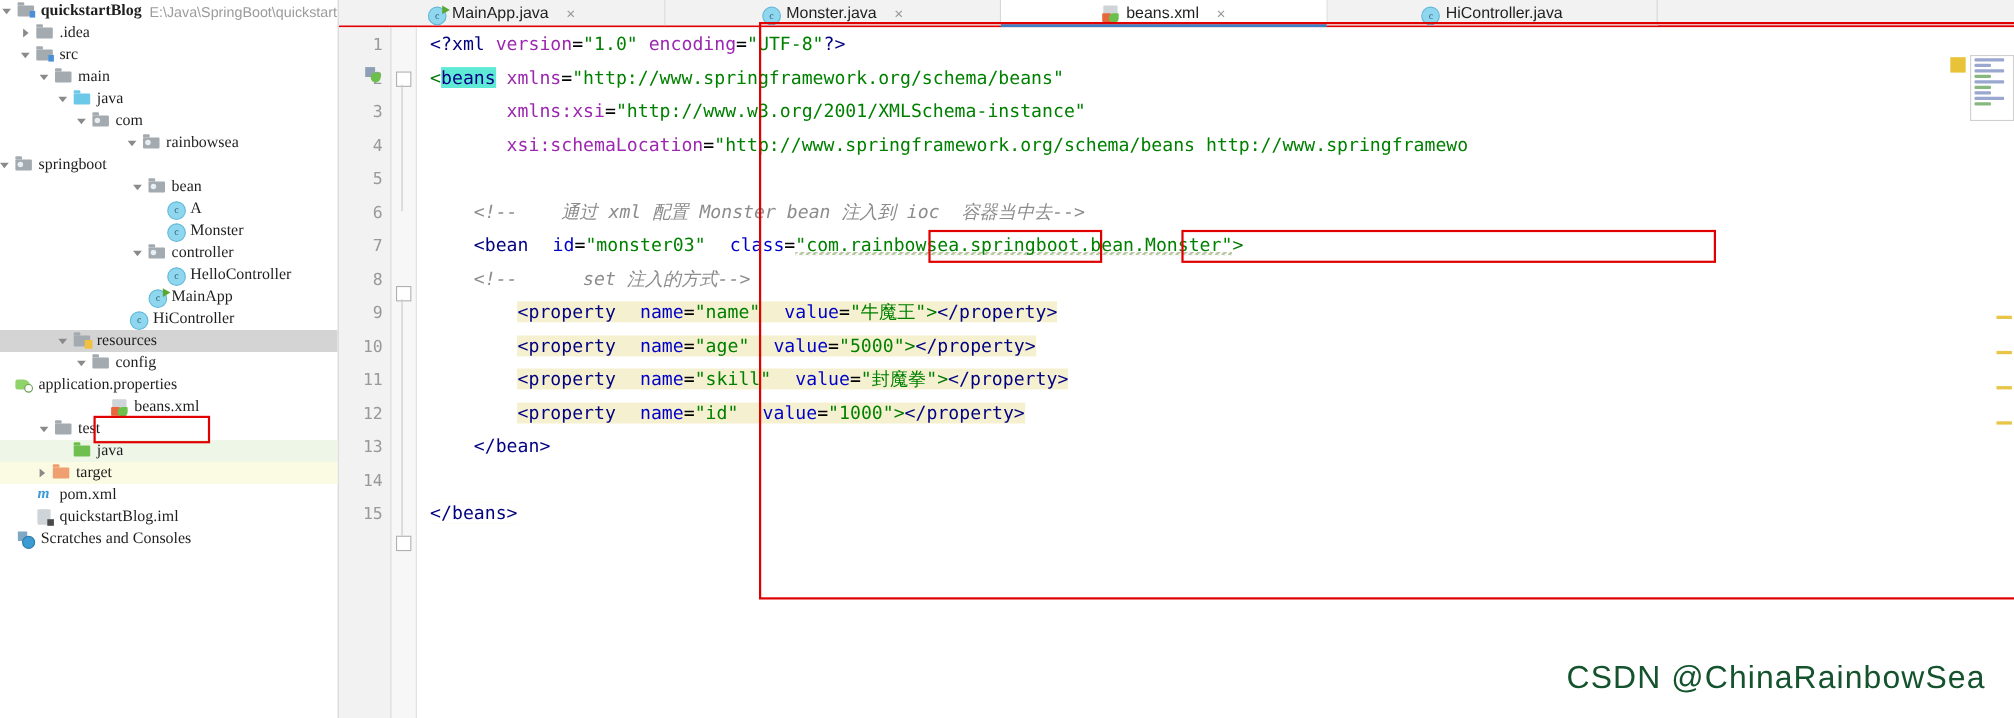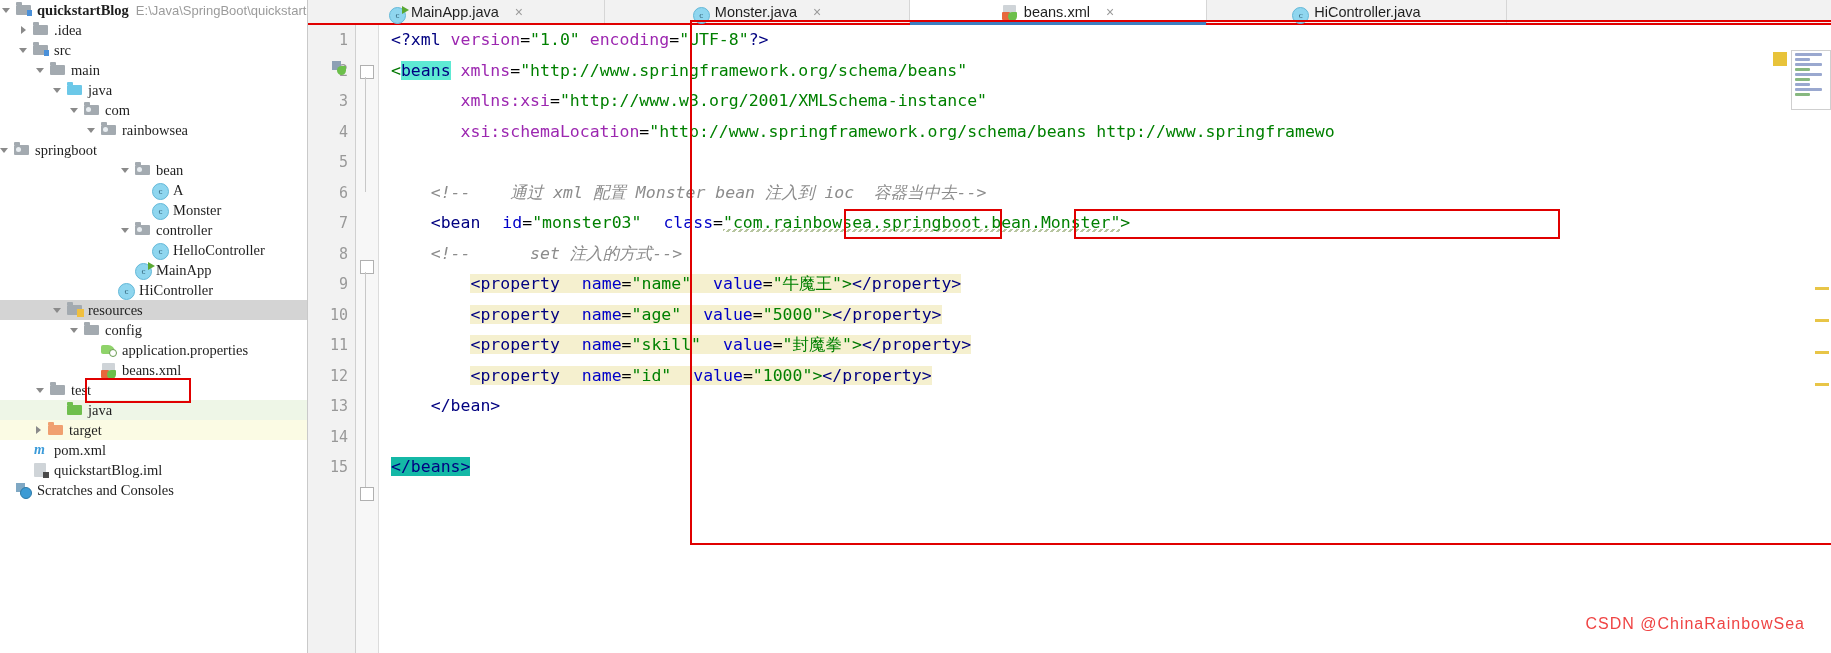--- a/index.html
+++ b/index.html
@@ -159,21 +159,21 @@
   }
   .minimap .mrow{height:3px;margin:2px 3px;background:#9aa8cf;border-radius:1px;}
   .minimap .mrow.g{background:#87b87f;}
   .minimap .mrow.s{width:40%;}
   .minimap .mrow.m{width:70%;}
   .yellowtick{position:absolute;right:2px;width:14px;height:3px;background:#e8c547;}
   .yellowsquare{position:absolute;right:44px;top:27px;width:14px;height:14px;background:#e8c33a;}
 
   .watermark{
     position:absolute;right:26px;bottom:22px;
-    font-size:16px;color:#ef4444;font-family:"Liberation Sans",sans-serif;letter-spacing:1px;
+    font-size:29px;color:#14532d;font-family:"Liberation Sans",sans-serif;letter-spacing:1px;
   }
   .scroll-right{position:absolute;right:0;top:25px;bottom:0;width:16px;background:#fff;}
 </style>
 </head>
 <body>
 
 <div class="app">
 
   <div class="project-pane">
 
@@ -215,21 +215,21 @@
           </span>
           <span class="lbl">java</span>
         </div>
         <div class="tree-row" style="padding-left: 70px;">
           <span class="twisty open"></span>
           <span class="ico folder pkg">
             <i></i>
           </span>
           <span class="lbl">com</span>
         </div>
-        <div class="tree-row" style="padding-left: 87px;">
+        <div class="tree-row" style="padding-left: 116px;">
           <span class="twisty open"></span>
           <span class="ico folder pkg">
             <i></i>
           </span>
           <span class="lbl">rainbowsea</span>
         </div>
         <div class="tree-row" style="">
           <span class="twisty open"></span>
           <span class="ico folder pkg">
             <i></i>
@@ -292,21 +292,21 @@
           </span>
           <span class="lbl">resources</span>
         </div>
         <div class="tree-row" style="padding-left: 70px;">
           <span class="twisty open"></span>
           <span class="ico folder">
             <i></i>
           </span>
           <span class="lbl">config</span>
         </div>
-        <div class="tree-row" style="padding-left: 87px;">
+        <div class="tree-row" style="">
           <span class="twisty none"></span>
           <span class="ico">
             <span class="propico"></span>
           </span>
           <span class="lbl">application.properties</span>
         </div>
         <div class="tree-row" style="padding-left: 87px;">
           <span class="twisty none"></span>
           <span class="ico">
             <span class="xmlico"></span>
@@ -448,21 +448,21 @@
         <div class="hlwrap"><span>        </span><span class="bg"><span class="t-tagname">&lt;property</span><span> </span><span class="t-attr2">name</span><span class="t-eq">=</span><span class="t-val">"age"</span><span> </span><span class="t-attr2">value</span><span class="t-eq">=</span><span class="t-val">"5000"</span><span class="t-angle">&gt;</span><span class="t-tagname">&lt;/property&gt;</span></span></div>
 
         <div class="hlwrap"><span>        </span><span class="bg"><span class="t-tagname">&lt;property</span><span> </span><span class="t-attr2">name</span><span class="t-eq">=</span><span class="t-val">"skill"</span><span> </span><span class="t-attr2">value</span><span class="t-eq">=</span><span class="t-val">"封魔拳"</span><span class="t-angle">&gt;</span><span class="t-tagname">&lt;/property&gt;</span></span></div>
 
         <div class="hlwrap"><span>        </span><span class="bg"><span class="t-tagname">&lt;property</span><span> </span><span class="t-attr2">name</span><span class="t-eq">=</span><span class="t-val">"id"</span><span> </span><span class="t-attr2">value</span><span class="t-eq">=</span><span class="t-val">"1000"</span><span class="t-angle">&gt;</span><span class="t-tagname">&lt;/property&gt;</span></span></div>
 
         <div class="cline"><span>    </span><span class="t-tagname">&lt;/bean&gt;</span></div>
 
         <div class="cline"> </div>
 
-        <div class="hlwrap"><span class="bg" style="background:#f5f0cf;"><span class="t-tagname t-beanssel" style="background:#14b8a6;">&lt;/beans&gt;</span></span></div>
+        <div class="hlwrap"><span class="bg" style="background:#f5f0cf;"><span class="t-tagname t-beanssel" style="background:#ffffff;">&lt;/beans&gt;</span></span></div>
 
       </div>
 
       <div class="scroll-right"></div>
       <div class="yellowsquare"></div>
       <div class="minimap">
         <div class="mrow m"></div>
           <div class="mrow s"></div>
           <div class="mrow m"></div>
         <div class="mrow g s"></div>

